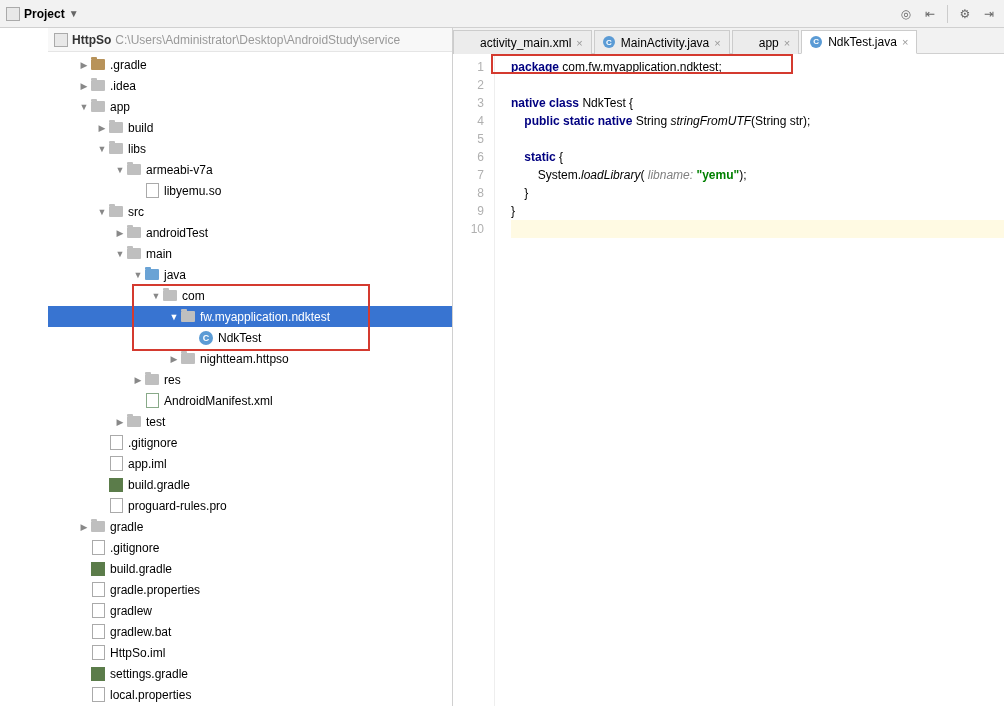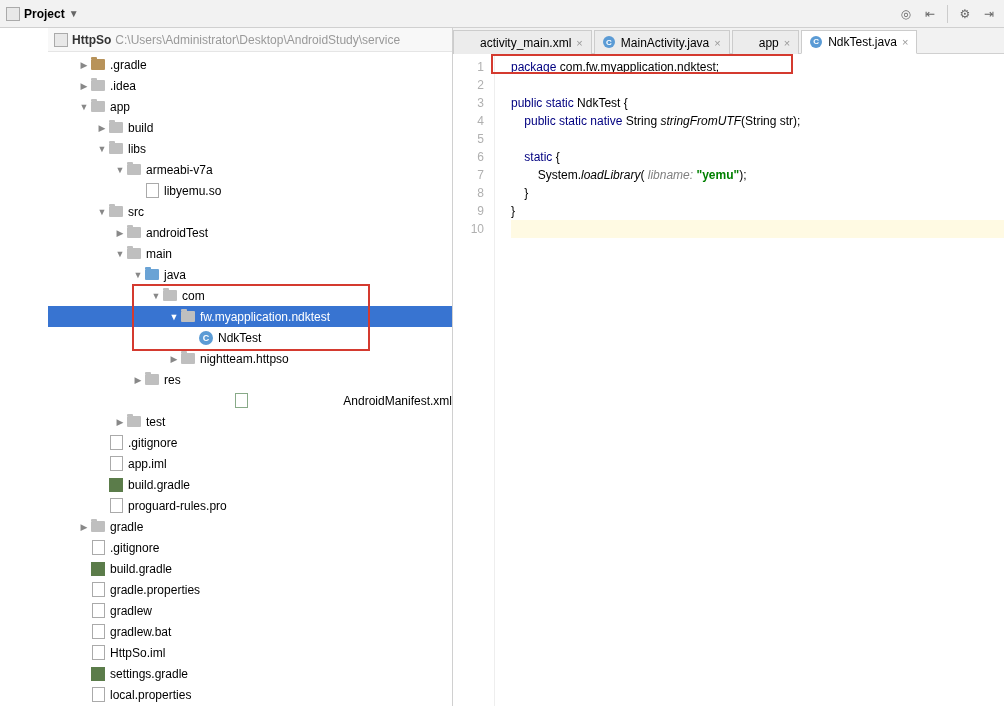--- a/index.html
+++ b/index.html
@@ -43,21 +43,21 @@
 .tab.active { background: #fff; border-bottom: 1px solid #fff; }
 .tab .tico { width: 13px; height: 13px; }
 .tab .close { color: #999; font-size: 11px; }
 .xmlico { background: #d86a3a; width: 12px; height: 12px; }
 .appico { background: #5b7c4a; width: 12px; height: 12px; }
 .code { flex: 1; display: flex; font-family: "Consolas", monospace; font-size: 13px; background: #fff; position: relative; }
 .gutter { width: 42px; background: #fff; border-right: 1px solid #eee; text-align: right; padding: 4px 10px 0 0; color: #b0b0b0; line-height: 18px; }
 .gutter .ln { height: 18px; }
 .codelines { flex: 1; padding: 4px 0 0 16px; line-height: 18px; position: relative; }
 .codeline { height: 18px; white-space: pre; }
-.kw { color: #000080; font-weight: normal; }
+.kw { color: #000080; font-weight: bold; }
 .mtd { font-style: italic; }
 .str { color: #008000; font-weight: bold; }
 .cmt { color: #808080; font-style: italic; }
 .hl-line { background: #fffae3; }
 .redbox-code { position: absolute; border: 2px solid #d43a2f; }
 .tree-wrap { position: relative; }
 </style>
 </head>
 <body>
 
@@ -190,21 +190,21 @@
             </span>
             <span>nightteam.httpso</span>
           </div>
           <div class="node" style="padding-left: 84px;">
             <span class="arrow">▶</span>
             <span class="ico">
               <span class="folder grey"></span>
             </span>
             <span>res</span>
           </div>
-          <div class="node" style="padding-left: 84px; justify-content: space-between;">
+          <div class="node" style="padding-left: 84px;">
             <span class="arrow none">▶</span>
             <span class="ico">
               <span class="fileico xml"></span>
             </span>
             <span>AndroidManifest.xml</span>
           </div>
           <div class="node" style="padding-left: 66px;">
             <span class="arrow">▶</span>
             <span class="ico">
               <span class="folder grey"></span>
@@ -344,21 +344,21 @@
           <div class="ln">6</div>
           <div class="ln">7</div>
           <div class="ln">8</div>
           <div class="ln">9</div>
           <div class="ln">10</div>
         </div>
       <div class="codelines">
         <div class="redbox-code" style="left:-4px; top:0px; width:302px; height:20px;"></div>
         <div class="codeline"><span class="kw">package</span><span> com.fw.myapplication.ndktest;</span></div>
         <div class="codeline"></div>
-        <div class="codeline"><span class="kw">public static</span><span> NdkTest </span><span>{</span></div>
+        <div class="codeline"><span class="kw">native class</span><span> NdkTest </span><span>{</span></div>
         <div class="codeline"><span class="kw">    public static native</span><span> String </span><span class="mtd">stringFromUTF</span><span>(String str);</span></div>
         <div class="codeline"></div>
         <div class="codeline"><span class="kw">    static</span><span> {</span></div>
         <div class="codeline"><span>        System.</span><span class="mtd">loadLibrary</span><span>( </span><span class="cmt">libname:</span><span> </span><span class="str">"yemu"</span><span>);</span></div>
         <div class="codeline"><span>    }</span></div>
         <div class="codeline"><span>}</span></div>
         <div class="codeline hl-line"></div>
       </div>
     </div>
   </div>

